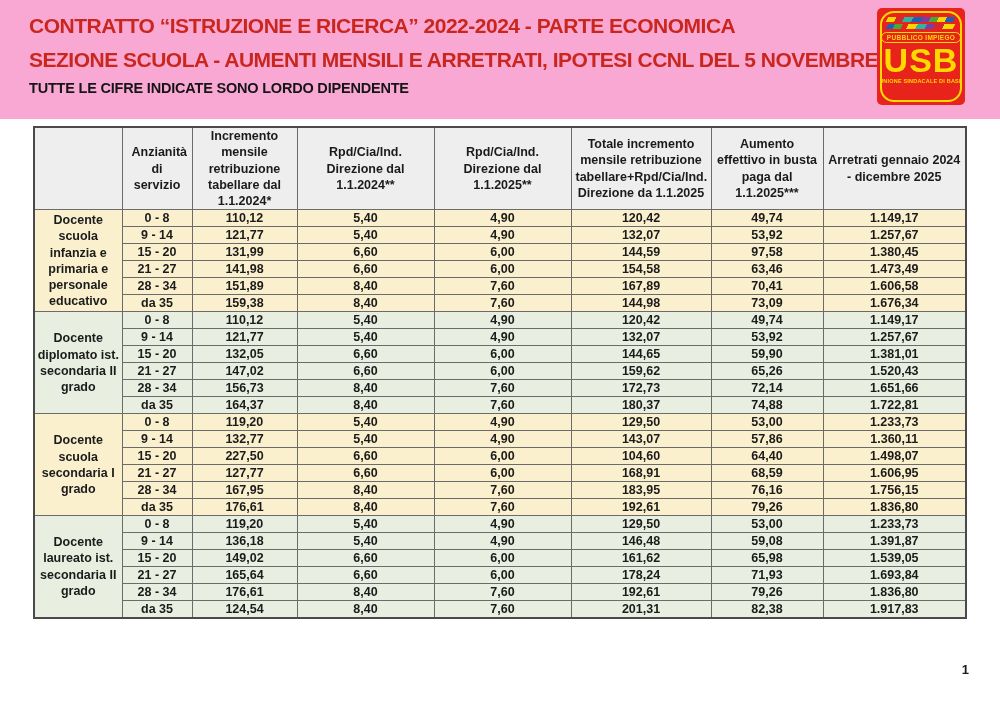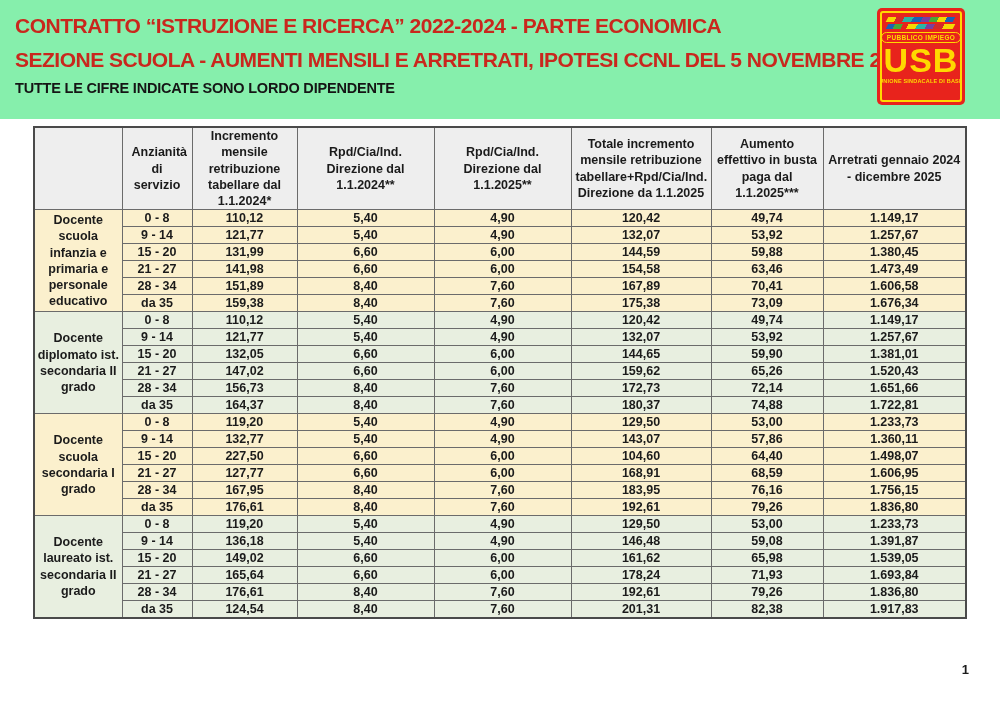--- a/index.html
+++ b/index.html
@@ -8,23 +8,23 @@
     background: #ffffff;
     overflow: hidden;
     position: relative;
     font-family: "Liberation Sans", sans-serif;
   }
 
   
   .band {
     position: relative;
     width: 100%; height: 119px;
-    background: #86efac;
+    background: #f9a8d4;
     box-sizing: border-box;
-    padding: 15px 0 0 15px;
+    padding: 15px 0 0 29px;
   }
   .title-red {
     color: #c9271d;
     font-size: 21px;
     font-weight: bold;
     letter-spacing: -0.5px;
     line-height: 1.0;
     white-space: nowrap;
   }
   .title-line2 { margin-top: 13px; }
@@ -42,21 +42,21 @@
     position: absolute;
     top: 8px; right: 35px;
     width: 88px; height: 97px;
     background: #e8231c;
     border-radius: 5px;
     box-sizing: border-box;
   }
   .logo-inner {
     position: absolute; inset: 3px;
     border: 2px solid #ffd900;
-    border-radius: 3px;
+    border-radius: 14px;
     display: flex; flex-direction: column;
     align-items: center;
     padding-top: 4px;
     box-sizing: border-box;
     overflow: hidden;
   }
   .stripes { width: 86%; }
   .stripe {
     height: 5px; margin-bottom: 2px;
     transform: skewX(-28deg);
@@ -216,21 +216,21 @@
         <td>132,07</td>
         <td>53,92</td>
         <td>1.257,67</td>
       </tr>
       <tr class="cream">
         <td>15 - 20</td>
         <td>131,99</td>
         <td>6,60</td>
         <td>6,00</td>
         <td>144,59</td>
-        <td>59,88</td>
+        <td>97,58</td>
         <td>1.380,45</td>
       </tr>
       <tr class="cream">
         <td>21 - 27</td>
         <td>141,98</td>
         <td>6,60</td>
         <td>6,00</td>
         <td>154,58</td>
         <td>63,46</td>
         <td>1.473,49</td>
@@ -242,21 +242,21 @@
         <td>7,60</td>
         <td>167,89</td>
         <td>70,41</td>
         <td>1.606,58</td>
       </tr>
       <tr class="cream">
         <td>da 35</td>
         <td>159,38</td>
         <td>8,40</td>
         <td>7,60</td>
-        <td>175,38</td>
+        <td>144,98</td>
         <td>73,09</td>
         <td>1.676,34</td>
       </tr>
       <tr class="green">
         <td rowspan="6" class="group-label">Docente diplomato ist. secondaria II grado</td>
         <td>0 - 8</td>
         <td>110,12</td>
         <td>5,40</td>
         <td>4,90</td>
         <td>120,42</td>

